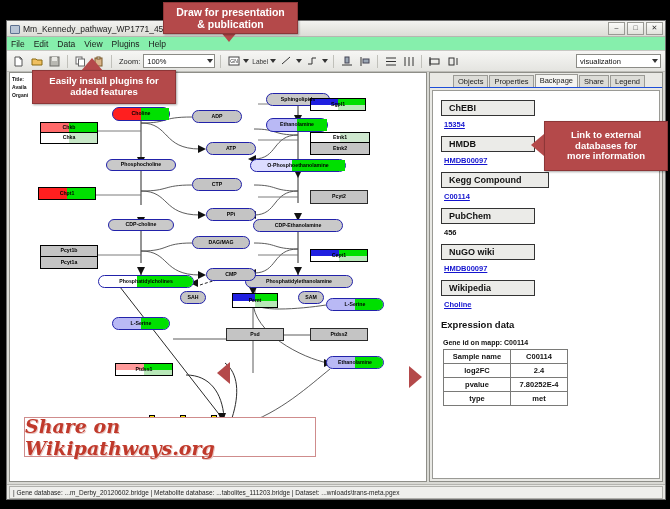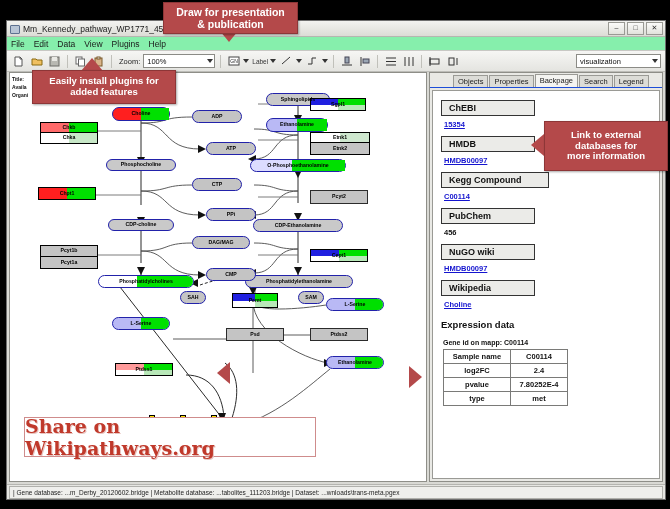--- a/index.html
+++ b/index.html
@@ -79,21 +79,21 @@
            text-align:center;display:flex;align-items:center;justify-content:center;line-height:1.15;
            box-shadow:1px 1px 2px rgba(0,0,0,.35);z-index:40;}
   .arrow-dn{position:absolute;width:0;height:0;border-left:9px solid transparent;border-right:9px solid transparent;
             border-top:11px solid #b4494a;z-index:39;}
   .arrow-up{position:absolute;width:0;height:0;border-left:11px solid transparent;border-right:11px solid transparent;
             border-bottom:13px solid #b4494a;z-index:39;}
   .arrow-lf{position:absolute;width:0;height:0;border-top:11px solid transparent;border-bottom:11px solid transparent;
             border-right:13px solid #b4494a;z-index:39;}
   .sharebox{position:absolute;border:1px solid #cf8c8c;background:#fff;display:flex;align-items:center;
             justify-content:center;z-index:41;}
-  .sharetxt{font-family:"DejaVu Serif",serif;font-weight:bold;font-size:19px;color:#c0392b;
+  .sharetxt{font-family:"DejaVu Serif",serif;font-style:italic;font-weight:bold;font-size:19px;color:#c0392b;
             text-shadow:1px 1px 0 #e8c4c0;}
   .selhandle{position:absolute;width:4px;height:4px;background:#ffe400;border:1px solid #000;z-index:9;}
 </style>
 </head>
 <body>
 
 <div id="root">
 
   <div class="win">
 
@@ -507,21 +507,21 @@
           <span class="label">Pemt</span>
           </div>
 
       </div>
 
       <div class="sidewrap">
         <div class="tabs">
           <span class="tab">Objects</span>
           <span class="tab">Properties</span>
           <span class="tab active">Backpage</span>
-          <span class="tab">Search</span>
+          <span class="tab">Share</span>
           <span class="tab">Legend</span>
         </div>
         <div class="sidebody">
           <div class="dbhdr">ChEBI</div>
           <a class="dblink" href="#">15354</a>
 
           <div class="dbhdr">HMDB</div>
           <a class="dblink" href="#">HMDB00097</a>
 
           <div class="dbhdr" style="min-width:92px;">Kegg Compound</div>

